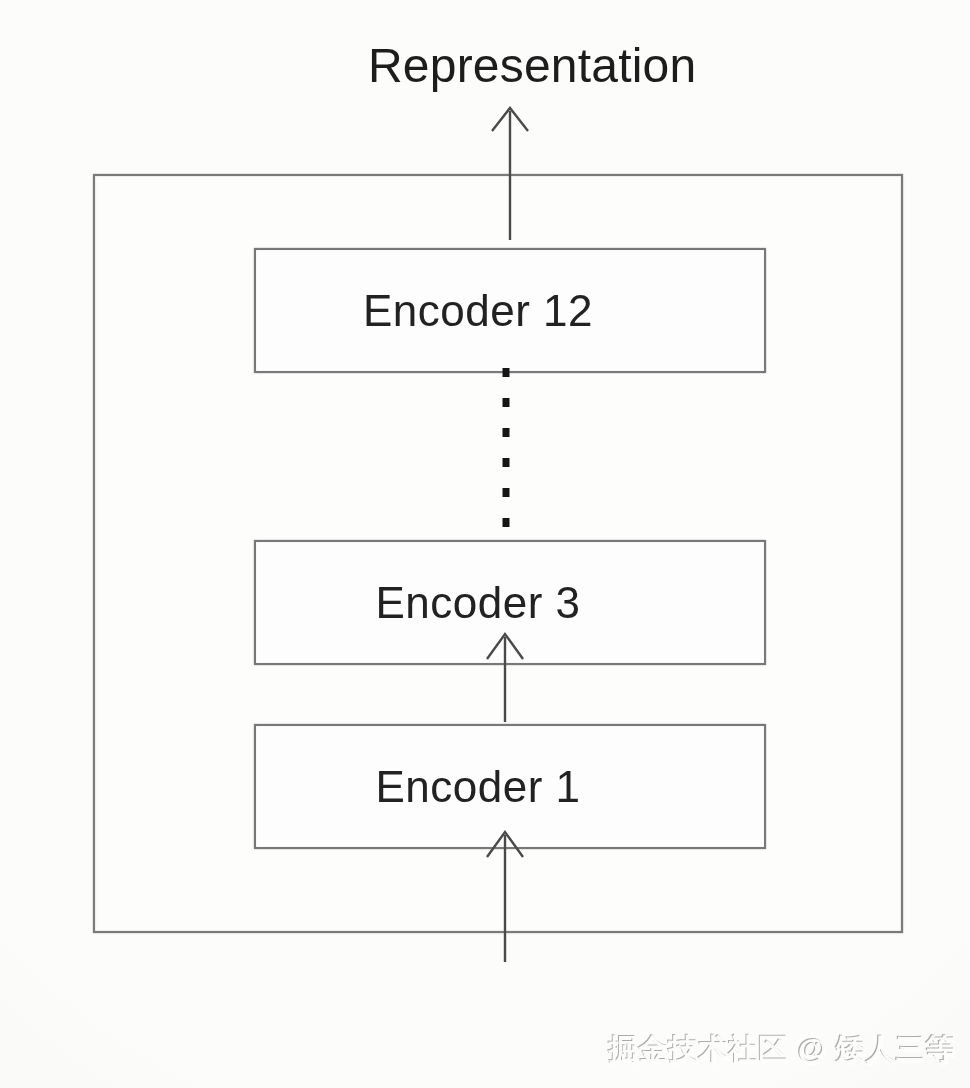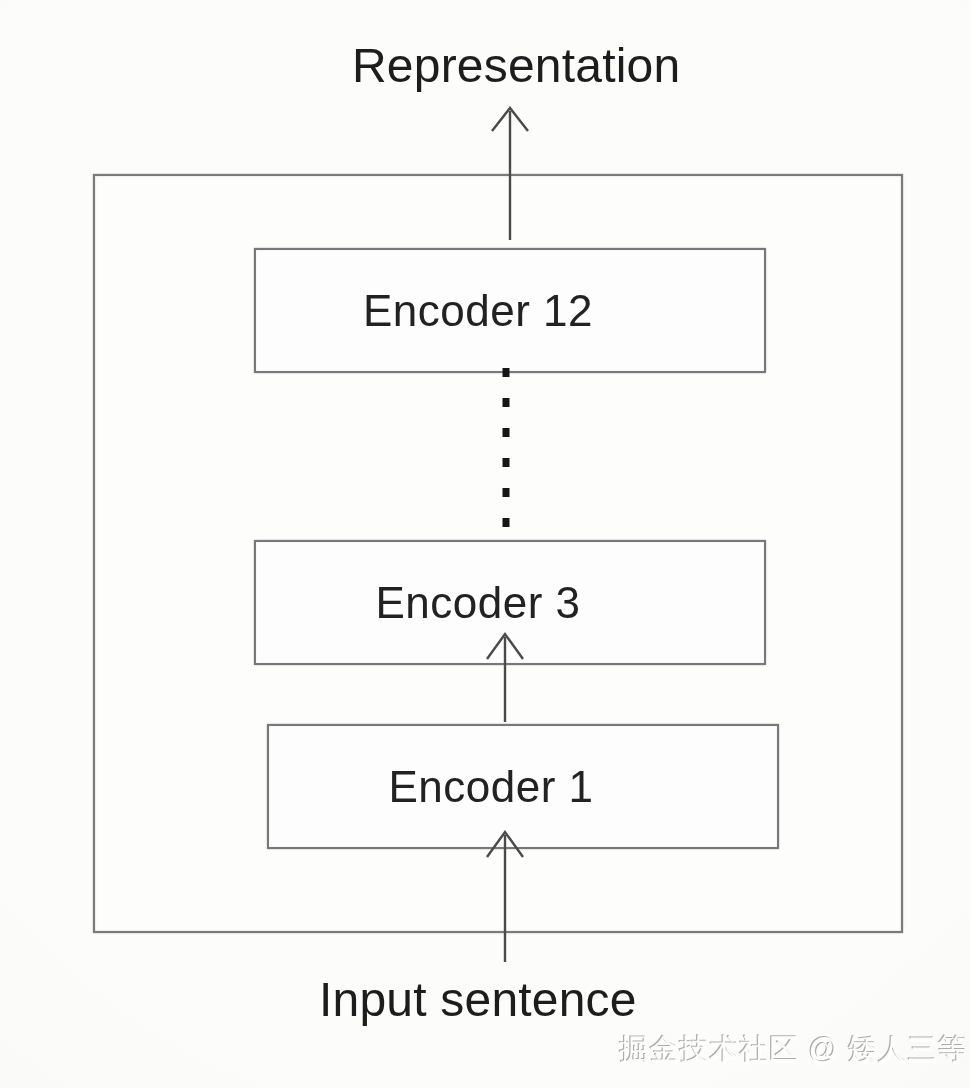--- a/index.html
+++ b/index.html
@@ -36,41 +36,41 @@
   }
   .enc-box .enc-label {
     font-size: 44px;
     color: #222222;
     letter-spacing: 0.5px;
     transform: translateX(-32px);
     white-space: nowrap;
   }
   .enc-12 { top: 248px; }
   .enc-2  { top: 540px; }
-  .enc-1  { top: 724px; margin-left: 13px; }
+  .enc-1  { top: 724px; }
   .flow-label {
     position: absolute;
     font-size: 48px;
     color: #1d1d1d;
     letter-spacing: 0.2px;
     white-space: nowrap;
   }
-  .representation { left: 352px; top: 38px; }
+  .representation { left: 368px; top: 38px; }
   .input-sentence { left: 319px; top: 972px; }
   .arrow-layer {
     position: absolute;
     left: 0; top: 0;
     width: 970px; height: 1088px;
     pointer-events: none;
   }
   .watermark {
     position: absolute;
-    right: 2px; top: 1030px;
+    right: 14px; top: 1030px;
     font-size: 29px;
-    font-weight: normal;
+    font-weight: bold;
     letter-spacing: 1px;
     color: #fcfcfb;
     text-shadow: -1.2px -1.2px 0.5px #aeaca9, 1px 1.5px 1px #ffffff;
     white-space: nowrap;
   }
 </style>
 </head>
 <body>
 
 <div class="canvas">
@@ -104,17 +104,16 @@
       <line x1="505" y1="722" x2="505" y2="637"></line>
       <polyline points="487,659 505,634 523,659"></polyline>
     </g>
 
     <g stroke="#4a4a4a" stroke-width="2.4" fill="none">
       <line x1="505" y1="962" x2="505" y2="835"></line>
       <polyline points="487,857 505,832 523,857"></polyline>
     </g>
   </svg>
 
-  <div class="flow-label input-sentence">Input sentence</div>
 
   <div class="watermark">掘金技术社区 @ 矮人三等</div>
 
 </div>
 
 </body></html>

